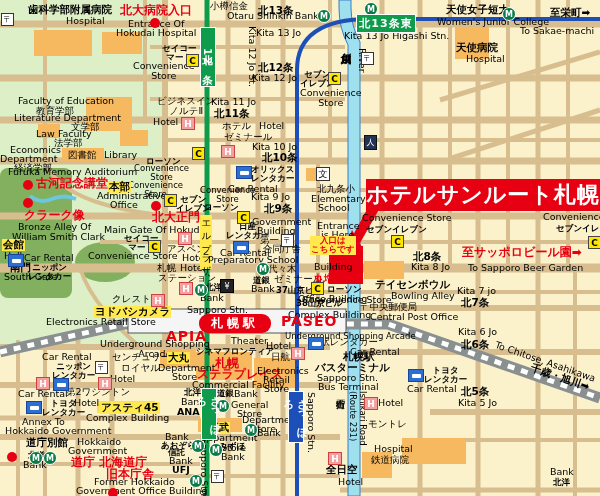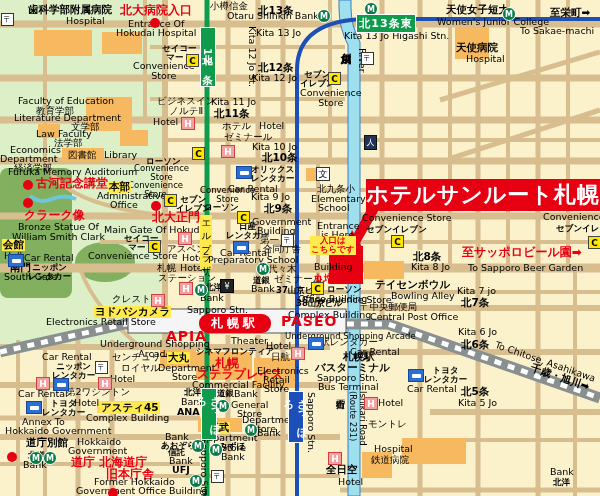--- a/index.html
+++ b/index.html
@@ -202,21 +202,21 @@
       <span class="lb jp" style="left: 456px; top: 42px;">天使病院</span>
       <span class="lb en" style="left: 466px; top: 54px;">Hospital</span>
       <span class="lb jp v" style="left: 340px; top: 45px;">創成川</span>
       <span class="lb en v" style="left: 357px; top: 48px;">River</span>
       <span class="lb en" style="left: 8px; top: 167px;">Furuka Memory Auditorium</span>
       <span class="lb red" style="left: 36px; top: 177px;">古河記念講堂</span>
       <span class="lb jp hl" style="left: 108px; top: 181px;">本部</span>
       <span class="lb en" style="left: 97px; top: 191px;">Administrative</span>
       <span class="lb en" style="left: 110px; top: 200px;">Office</span>
       <span class="lb red" style="left: 24px; top: 209px;">クラーク像</span>
-      <span class="lb en" style="left: 18px; top: 222px;">Bronze Statue Of</span>
+      <span class="lb en" style="left: 18px; top: 222px;">Bronze Alley Of</span>
       <span class="lb en" style="left: 12px; top: 232px;">William Smith Clark</span>
       <span class="lb red" style="left: 152px; top: 211px;">北大正門</span>
       <span class="lb en" style="left: 104px; top: 225px;">Main Gate Of Hokudai</span>
       <span class="lb jp-xs pre" style="left: 124px; top: 234px;">セイコー
 マート</span>
       <span class="lb en" style="left: 88px; top: 251px;">Convenience Store</span>
       <span class="lb jp hl" style="left: 2px; top: 239px;">会館</span>
       <span class="lb en" style="left: 4px; top: 251px;">Hall</span>
       <span class="lb jp" style="left: 10px; top: 262px;">南門</span>
       <span class="lb en" style="left: 4px; top: 272px;">South Gate</span>

